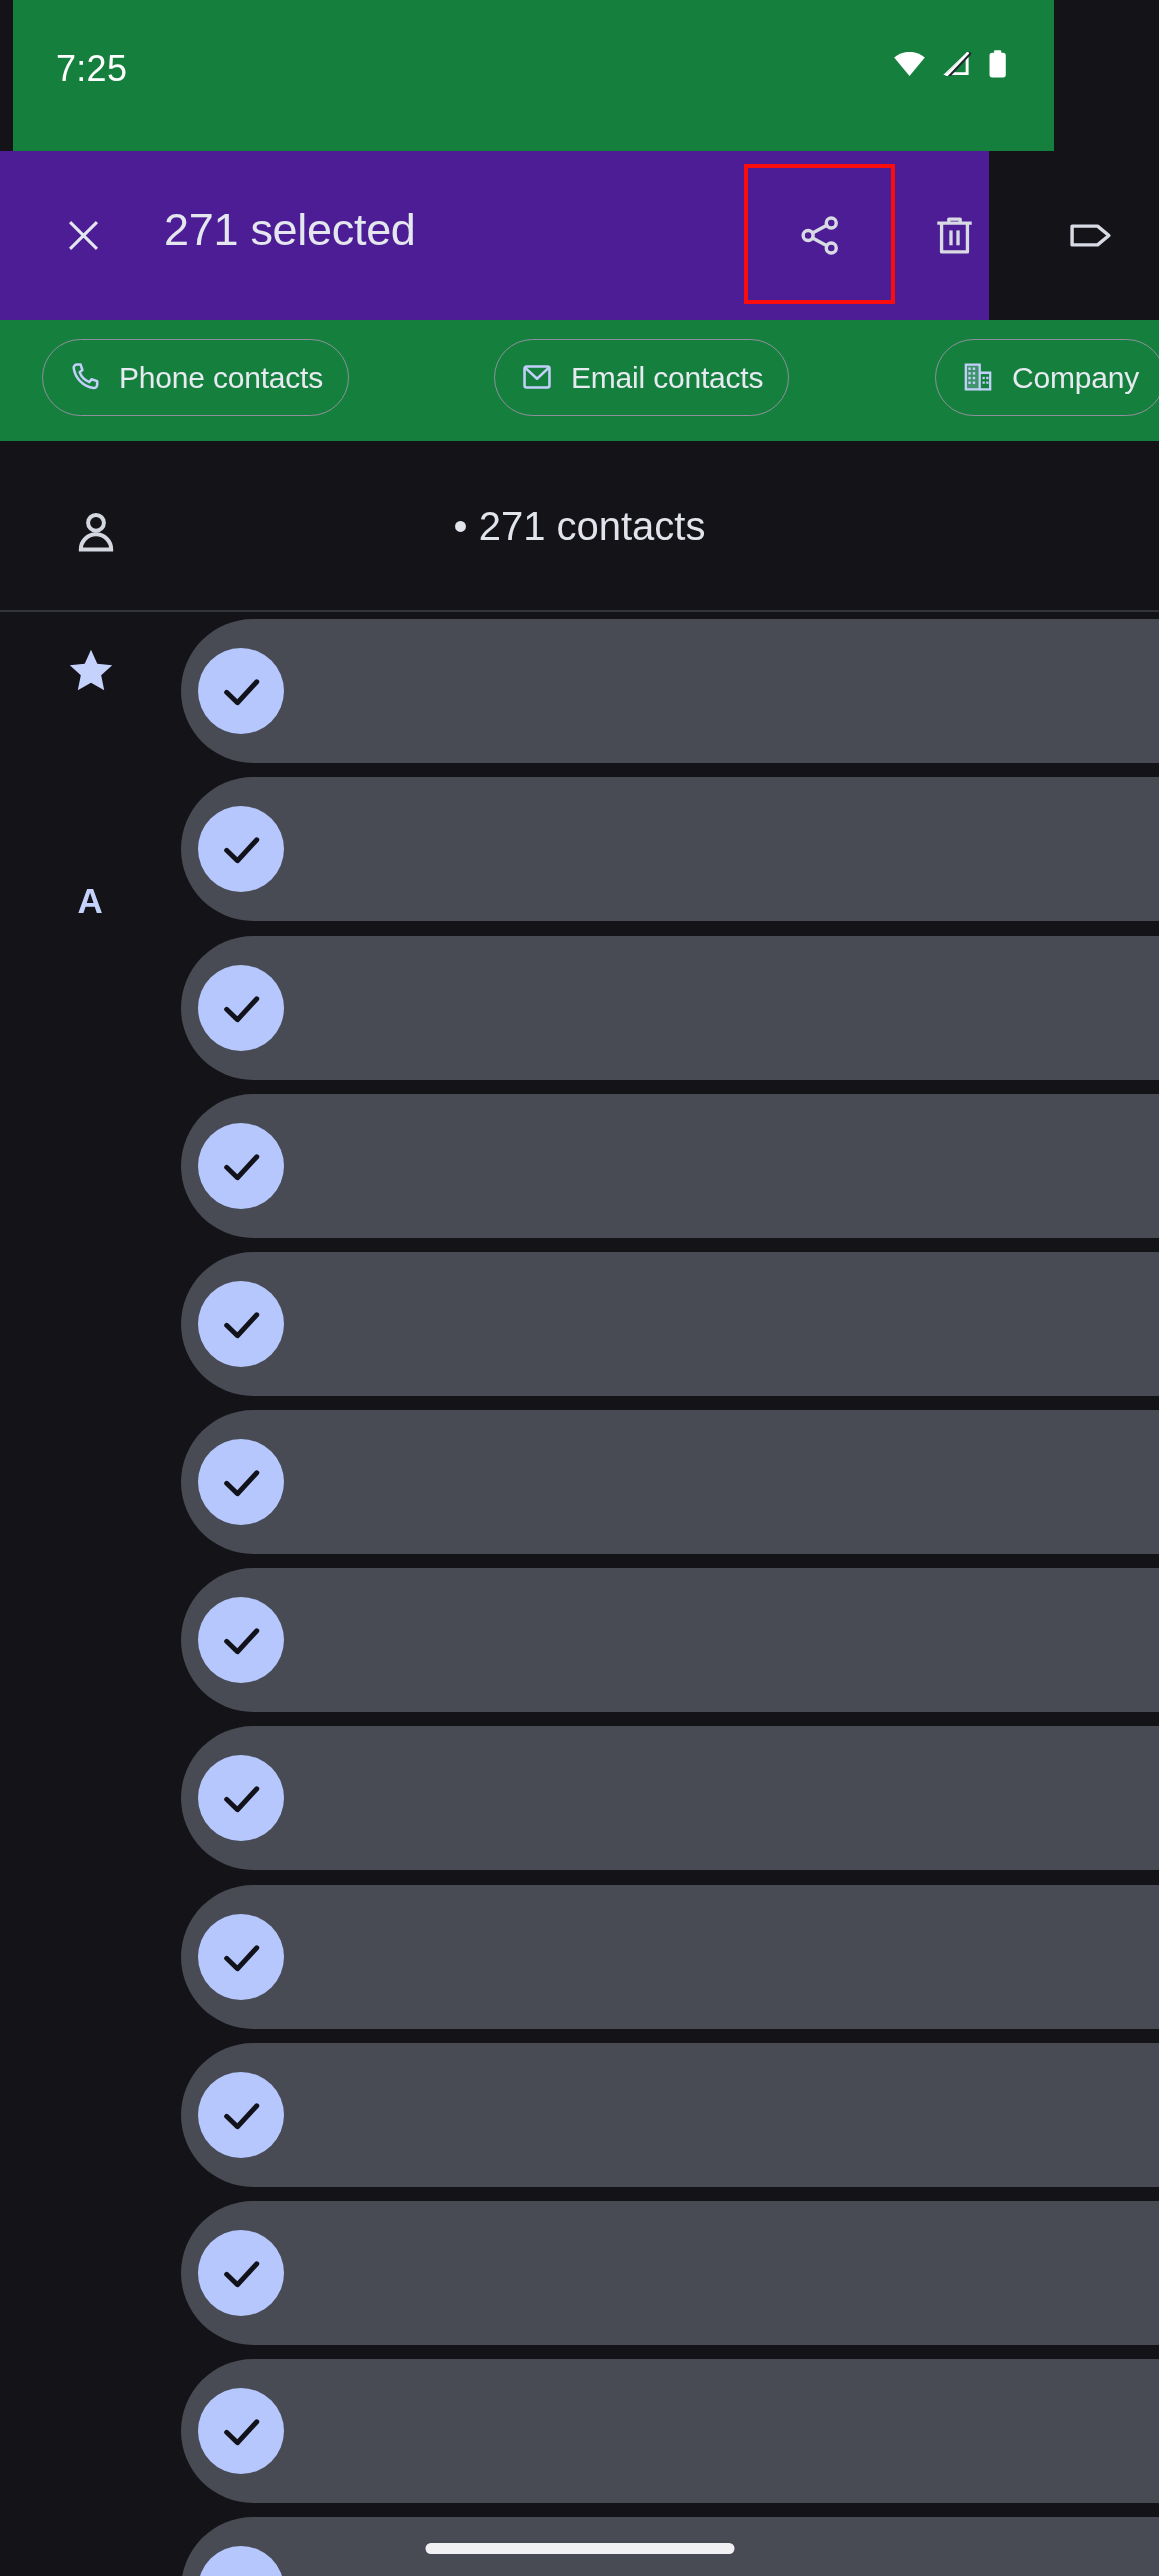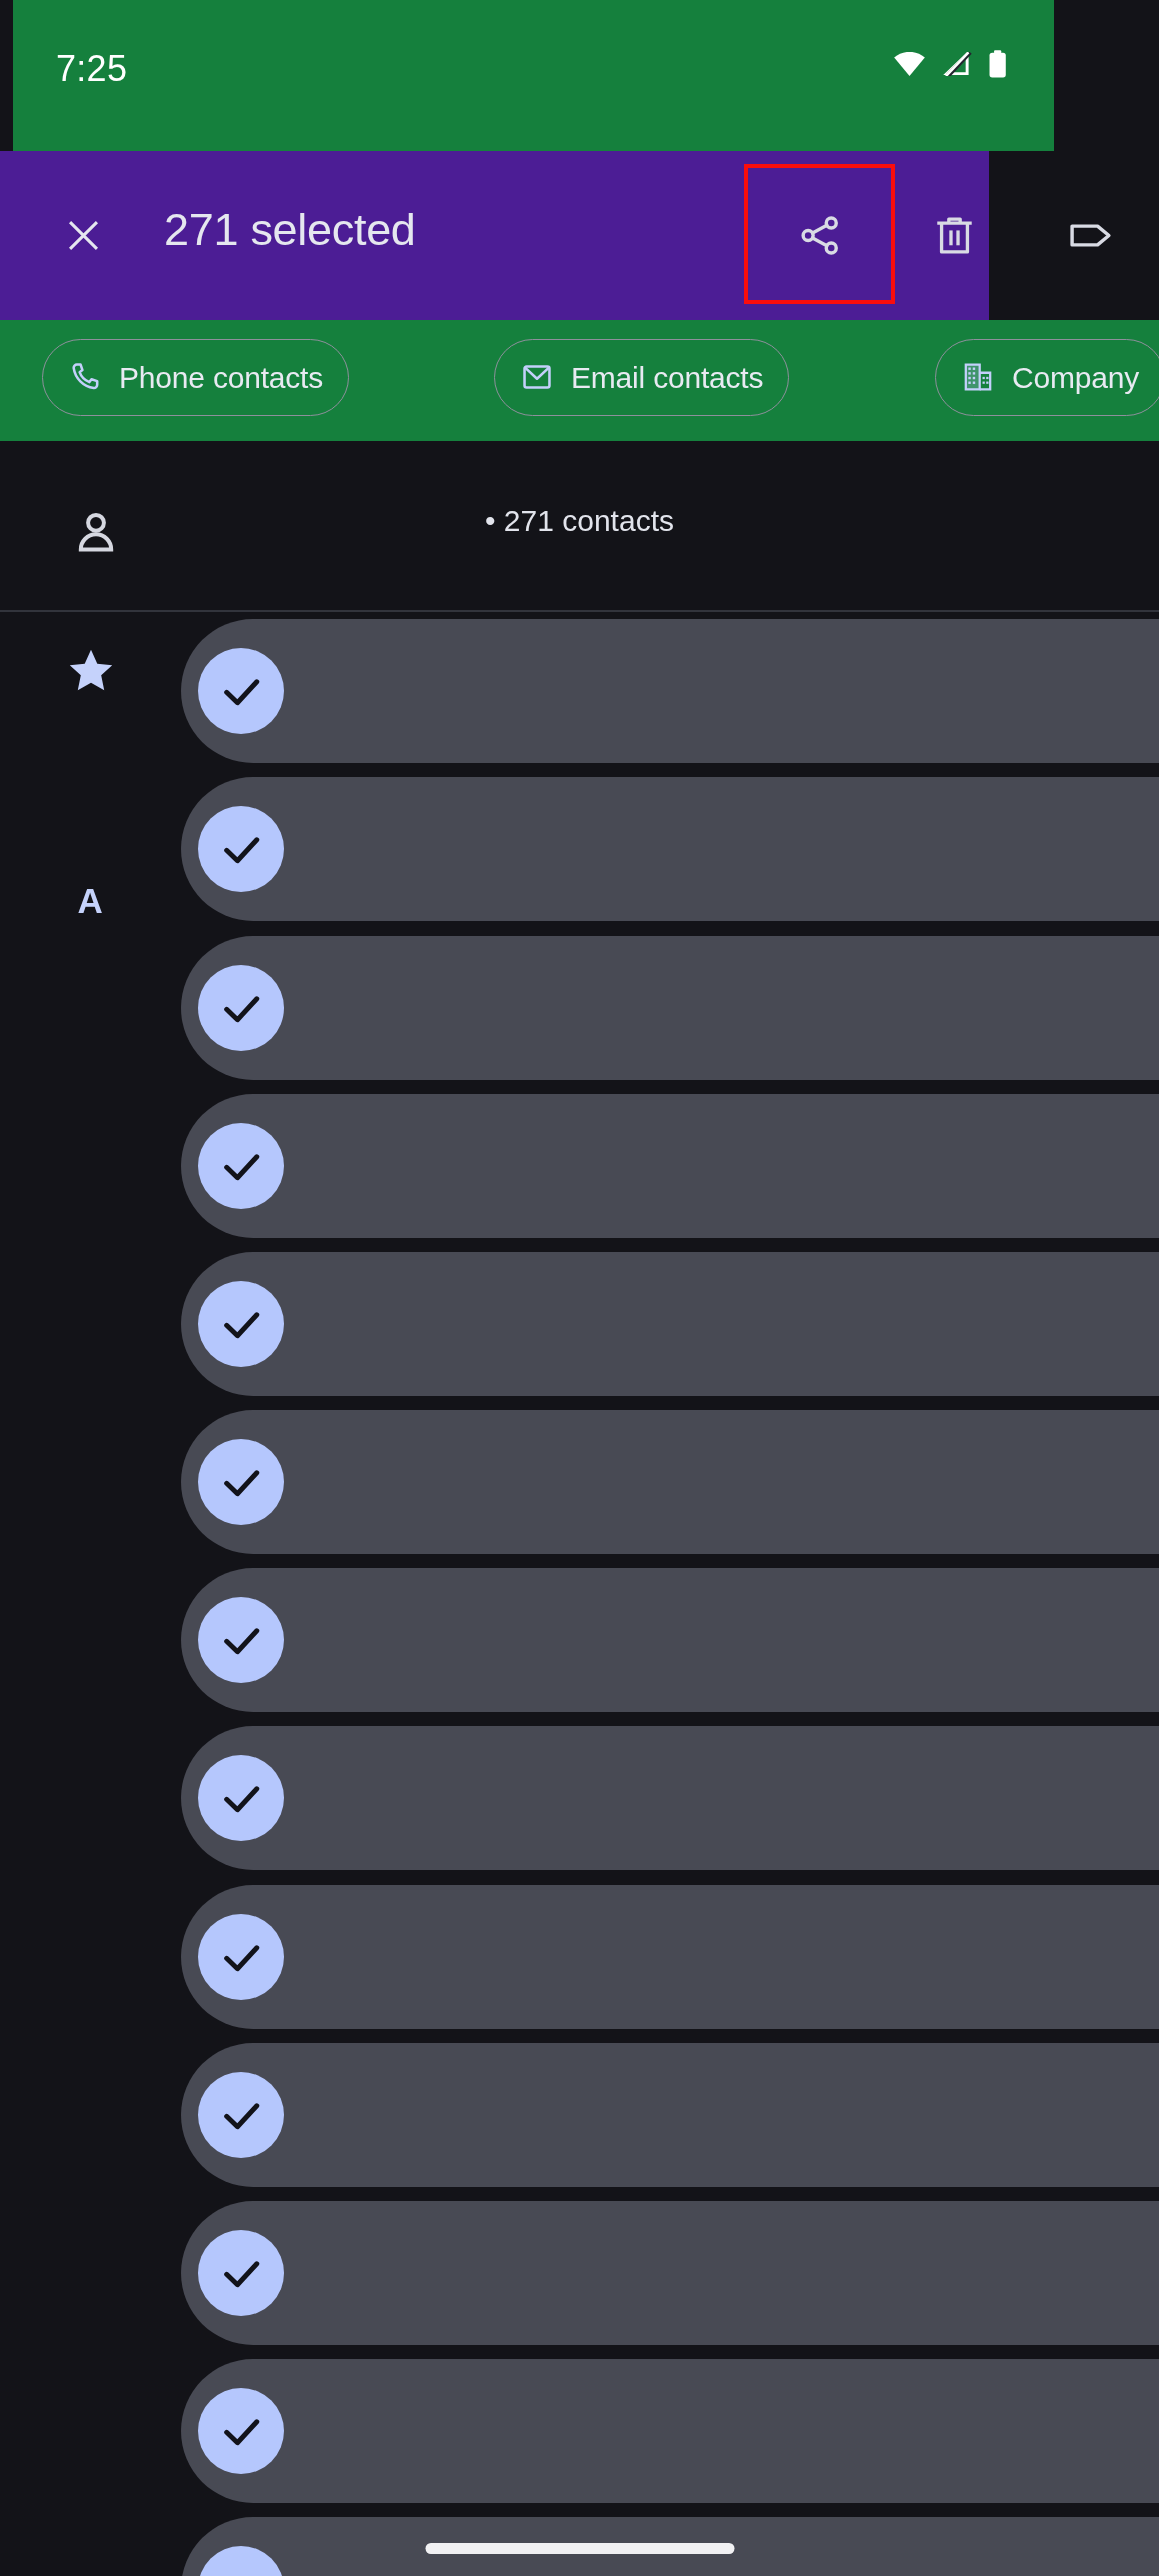--- a/index.html
+++ b/index.html
@@ -99,21 +99,21 @@
   }
   #person-icon-wrap {
     position:absolute; left:68px; top:50px;
     width:56px; height:56px;
     display:flex; align-items:center; justify-content:center;
   }
   #count-text {
     position:absolute; left:0; top:50px;
     width:1159px;
     text-align:center;
-    font-size:30px; color:#e2e4ec; font-weight:400;
+    font-size:40px; color:#e2e4ec; font-weight:400;
   }
   #list-divider {
     position:absolute; top:610px; left:0;
     width:1159px; height:1.8px;
     background:#32343c;
   }
 
   
   #list {
     position:absolute; top:612px; left:0;

